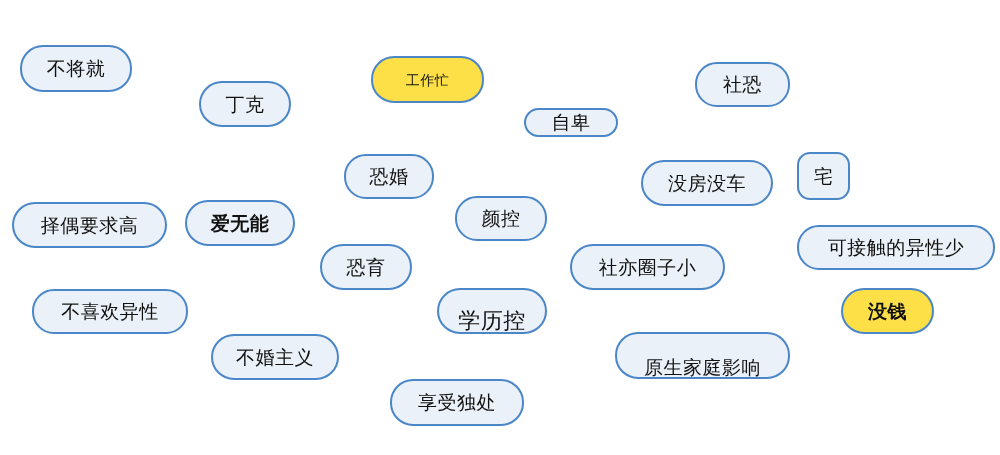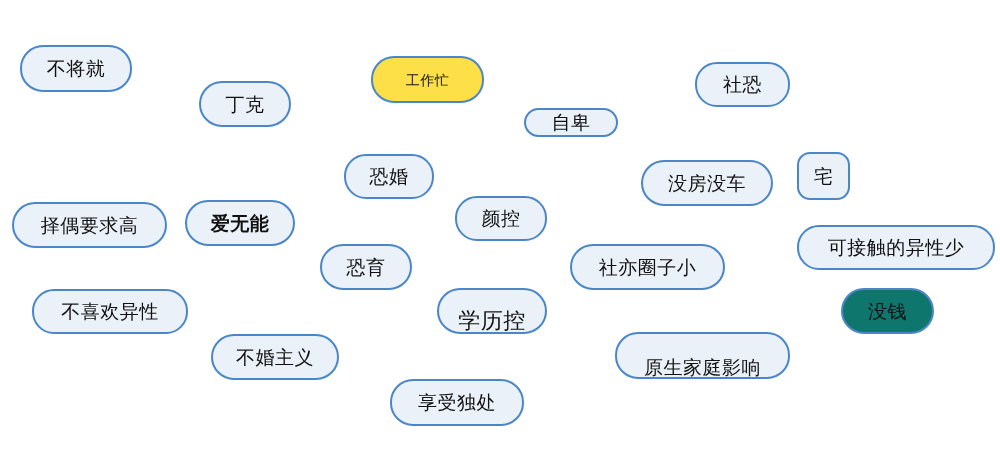--- a/index.html
+++ b/index.html
@@ -84,21 +84,21 @@
     </div>
     <div class="tag-pill" style="left: 570px; top: 244px; width: 155px; height: 46px; border-radius: 23px; background: rgb(234, 241, 248); border-color: rgb(74, 134, 200); color: rgb(17, 17, 17); font-size: 19px;">
       <span class="tag-label">社亦圈子小</span>
     </div>
     <div class="tag-pill" style="left: 32px; top: 289px; width: 156px; height: 45px; border-radius: 22px; background: rgb(234, 241, 248); border-color: rgb(74, 134, 200); color: rgb(17, 17, 17); font-size: 19px;">
       <span class="tag-label">不喜欢异性</span>
     </div>
     <div class="tag-pill" style="left: 437px; top: 288px; width: 110px; height: 46px; border-radius: 23px; background: rgb(234, 241, 248); border-color: rgb(74, 134, 200); color: rgb(17, 17, 17); font-size: 22px; align-items: flex-end;">
       <span class="tag-label">学历控</span>
     </div>
-    <div class="tag-pill" style="left: 841px; top: 288px; width: 93px; height: 46px; border-radius: 23px; background: #0f766e; border-color: rgb(74, 134, 200); color: rgb(17, 17, 17); font-size: 19px;">
+    <div class="tag-pill" style="left: 841px; top: 288px; width: 93px; height: 46px; border-radius: 23px; background: #fde047; border-color: rgb(74, 134, 200); color: rgb(17, 17, 17); font-size: 19px; font-weight: bold;">
       <span class="tag-label">没钱</span>
     </div>
     <div class="tag-pill" style="left: 211px; top: 334px; width: 128px; height: 46px; border-radius: 23px; background: rgb(234, 241, 248); border-color: rgb(74, 134, 200); color: rgb(17, 17, 17); font-size: 19px;">
       <span class="tag-label">不婚主义</span>
     </div>
     <div class="tag-pill" style="left: 615px; top: 332px; width: 175px; height: 47px; border-radius: 23px; background: rgb(234, 241, 248); border-color: rgb(74, 134, 200); color: rgb(17, 17, 17); font-size: 19px; align-items: flex-end;">
       <span class="tag-label">原生家庭影响</span>
     </div>
     <div class="tag-pill" style="left: 390px; top: 379px; width: 134px; height: 47px; border-radius: 23px; background: rgb(234, 241, 248); border-color: rgb(74, 134, 200); color: rgb(17, 17, 17); font-size: 19px; text-align: right;">
       <span class="tag-label">享受独处</span>

